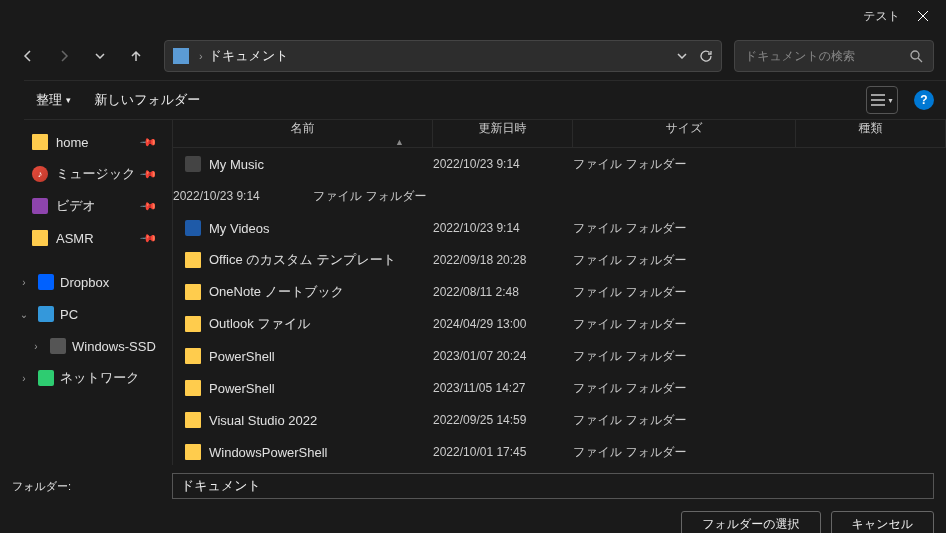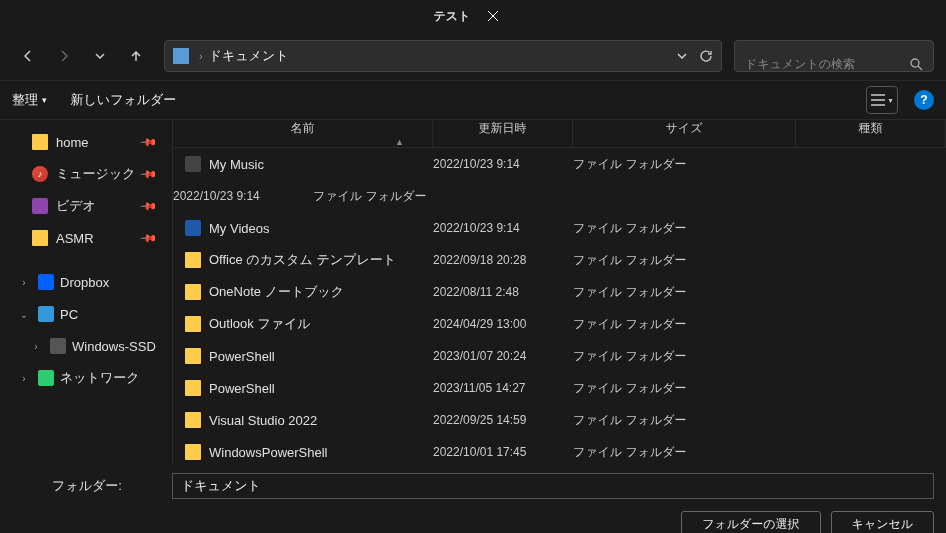--- a/index.html
+++ b/index.html
@@ -1,36 +1,36 @@
 <!DOCTYPE html>
 <html><head>
 <meta charset="utf-8">
 <style>
 * { box-sizing: border-box; margin: 0; padding: 0; font-family: "Segoe UI", "Yu Gothic UI", sans-serif; }
 body { background: #1a1a1a; color: #e0e0e0; width: 946px; height: 533px; overflow: hidden; user-select: none; }
 
-.titlebar { height: 32px; display: flex; align-items: center; justify-content: center; padding-left: 4px; font-weight: bold; }
+.titlebar { height: 32px; display: flex; align-items: center; justify-content: flex-end; padding-left: 4px; }
 .titlebar-text { font-size: 12px; color: #ddd; }
 .close-btn { width: 46px; height: 32px; display: flex; align-items: center; justify-content: center; color: #fff; }
 
 .navbar { height: 48px; display: flex; align-items: center; padding: 8px 12px; gap: 4px; }
 .nav-btn { width: 32px; height: 32px; display: flex; align-items: center; justify-content: center; color: #ccc; border-radius: 4px; }
 .nav-btn.disabled { color: #666; }
 
 .address-bar { flex: 1; height: 32px; background: #2d2d2d; border: 1px solid #444; border-radius: 4px; display: flex; align-items: center; padding: 0 8px; margin: 0 8px; position: relative; }
 .doc-icon { width: 16px; height: 16px; background: #5b9bd5; margin-right: 4px; }
 .breadcrumb-sep { color: #999; margin: 0 6px; font-size: 11px; }
 .breadcrumb-text { font-size: 13px; color: #eee; }
 .addr-right { margin-left: auto; display: flex; align-items: center; gap: 12px; color: #ccc; }
 
-.search-bar { width: 200px; height: 32px; background: #2d2d2d; border: 1px solid #444; border-radius: 4px; display: flex; align-items: flex-end; padding: 0 10px; }
+.search-bar { width: 200px; height: 32px; background: #2d2d2d; border: 1px solid #444; border-radius: 4px; display: flex; align-items: center; padding: 0 10px; }
 .search-bar input { flex: 1; background: none; border: none; color: #eee; font-size: 12px; outline: none; }
 .search-bar input::placeholder { color: #888; }
 
-.toolbar { height: 40px; display: flex; align-items: center; padding: 0 12px; border-top: 1px solid #2a2a2a; border-bottom: 1px solid #2a2a2a; }
+.toolbar { height: 40px; display: flex; align-items: center; padding: 0 12px; border-top: 1px solid #2a2a2a; border-bottom: 1px solid #2a2a2a; margin-left: 24px; }
 .tb-left { display: flex; gap: 24px; }
 .tb-item { font-size: 13px; color: #eee; display: flex; align-items: center; gap: 4px; }
 .tb-right { margin-left: auto; display: flex; align-items: center; gap: 16px; }
 .view-btn { width: 32px; height: 28px; display: flex; align-items: center; justify-content: center; border: 1px solid #555; border-radius: 4px; }
 .help-icon { width: 20px; height: 20px; border-radius: 50%; background: #0078d4; color: #fff; display: flex; align-items: center; justify-content: center; font-size: 12px; font-weight: bold; }
 
 .main { display: flex; height: 345px; }
 
 .sidebar { width: 172px; padding: 6px 8px; overflow: hidden; }
 .qa-item { height: 32px; display: flex; align-items: center; padding: 0 8px 0 24px; font-size: 13px; position: relative; border-radius: 3px; }
@@ -62,21 +62,21 @@
 .row .file-icon { width: 16px; height: 16px; margin-right: 8px; }
 .row .c-name { flex: 0 0 260px; padding-left: 12px; display: flex; align-items: center; }
 .row .c-date { flex: 0 0 140px; color: #ccc; font-size: 12px; }
 .row .c-type { flex: 0 0 150px; color: #ccc; font-size: 12px; }
 .music-f { background:#444; border-radius:2px; }
 .pic-f { background:#1e5aa8; border-radius:2px; }
 .vid-f { background:#1e5aa8; border-radius:2px; }
 
 .footer { padding: 8px 12px; }
 .folder-row { display: flex; align-items: center; margin-bottom: 12px; }
-.folder-label { width: 160px; text-align: center; font-size: 13px; padding-right: 10px; }
+.folder-label { width: 160px; text-align: left; font-size: 11px; padding-right: 10px; }
 .folder-input { flex: 1; height: 26px; background: #1a1a1a; border: 1px solid #555; color: #eee; font-size: 13px; padding: 0 8px; outline: none; }
 .btn-row { display: flex; justify-content: flex-end; gap: 10px; }
 .btn { height: 26px; padding: 0 20px; background: #1a1a1a; border: 1px solid #666; color: #eee; font-size: 12px; border-radius: 3px; cursor: pointer; }
 </style>
 </head>
 <body>
 
 <div class="titlebar">
   <span class="titlebar-text">テスト</span>
   <div class="close-btn">

